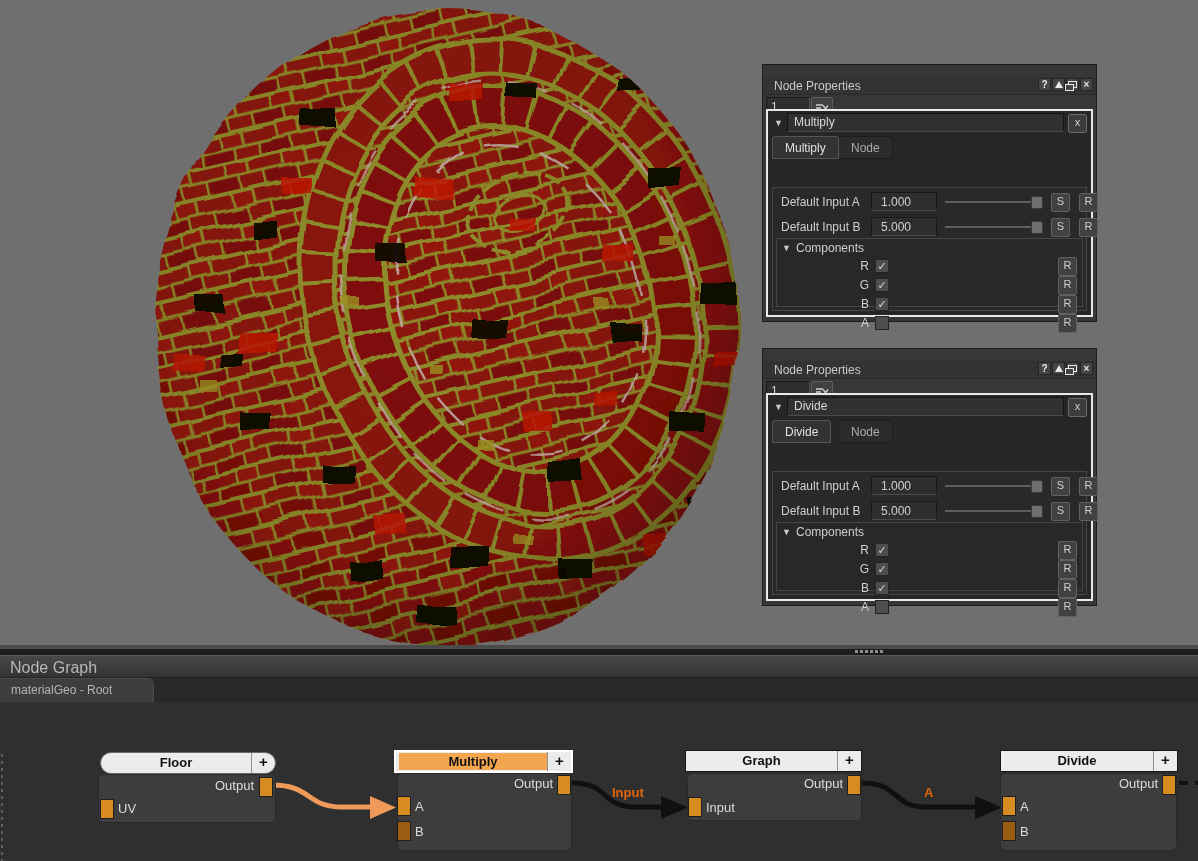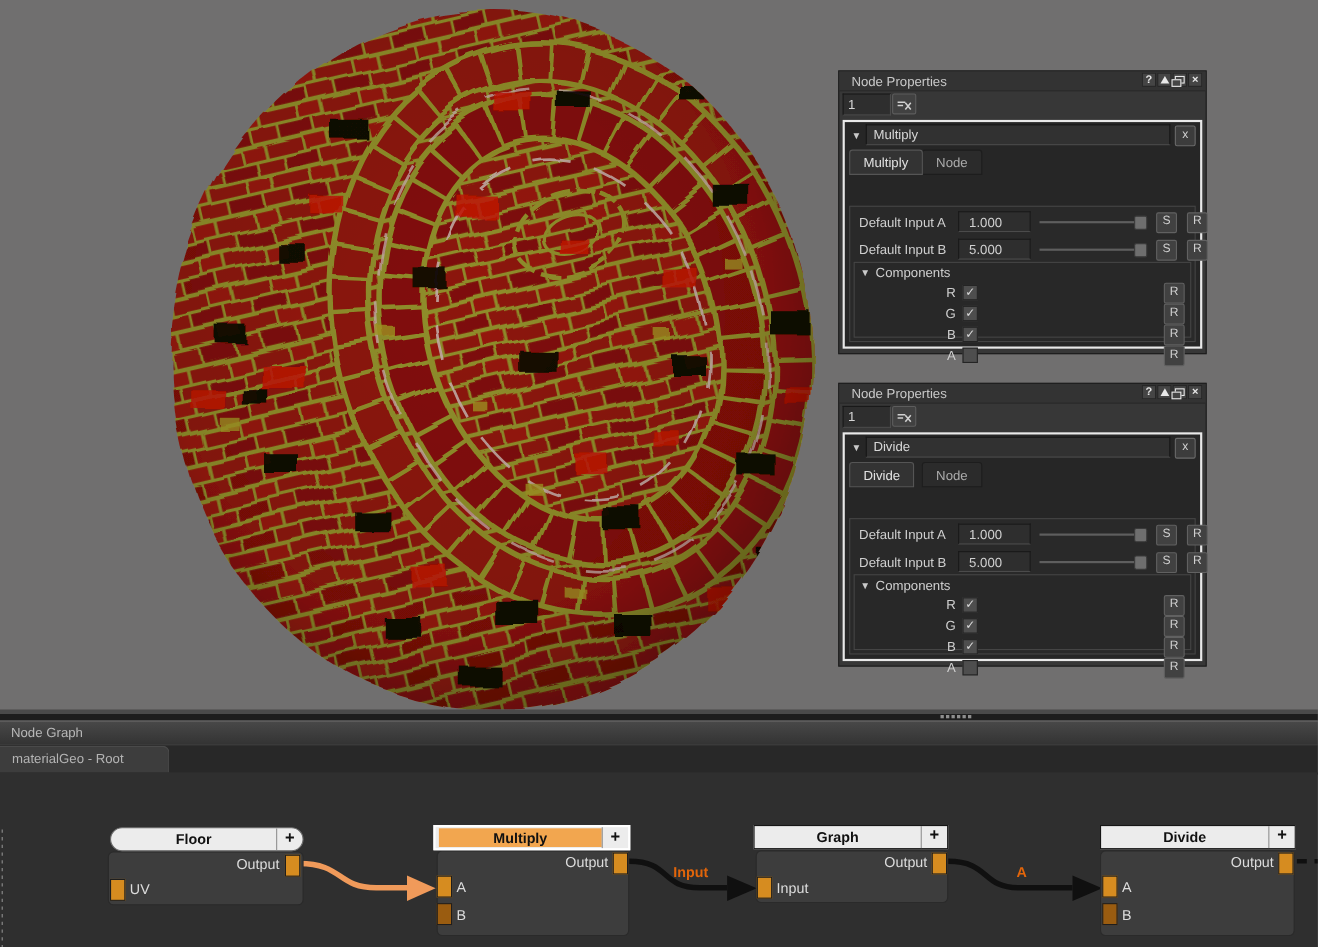--- a/index.html
+++ b/index.html
@@ -7,21 +7,21 @@
   
   #viewport{position:absolute;left:0;top:0;width:1198px;height:645px;background:#706f6f;}
   
   #splitter{position:absolute;left:0;top:645px;width:1198px;height:10px;
     background:linear-gradient(#4a4a4a 0 40%,#1d1d1d 40% 100%);}
   #splitter .dots{position:absolute;left:855px;top:5px;display:flex;gap:2px;}
   #splitter .dots i{width:3px;height:3px;background:#8f8f8f;display:block;}
   
   .np{position:absolute;left:762px;width:335px;height:258px;background:#373737;
     border:1px solid #1c1c1c;box-sizing:border-box;color:#c9c9c9;font-size:12px;}
-  .np-tb{position:relative;height:17px;background:#333;border-bottom:1px solid #2a2a2a;}
+  .np-tb{position:relative;height:17px;background:#333;border-bottom:1px solid #2a2a2a;margin-top:12px;}
   .np-title{position:absolute;left:11px;top:2px;color:#c9c9c9;}
   .tb-icons{position:absolute;right:3px;top:1px;display:flex;gap:1px;}
   .tbi{width:13px;height:13px;background:#454545;border:1px solid #262626;box-sizing:border-box;
     color:#e8e8e8;font-size:10px;font-weight:bold;text-align:center;line-height:11px;cursor:pointer;}
   .tri{display:inline-block;width:0;height:0;border-left:4px solid transparent;
     border-right:4px solid transparent;border-bottom:7px solid #e8e8e8;margin-top:2px;}
   .flt{position:relative;display:inline-block;width:7px;height:5px;border:1px solid #e8e8e8;margin-top:2px;}
   .flt::after{content:"";position:absolute;left:-4px;top:2px;width:7px;height:5px;
     border:1px solid #e8e8e8;background:#454545;}
   .np-row2{position:relative;height:27px;}
@@ -69,21 +69,21 @@
   .crow{position:absolute;left:0;right:0;height:19px;}
   .clabel{position:absolute;left:0;width:92px;text-align:right;top:2px;color:#cfcfcf;}
   .cbox{position:absolute;left:98px;top:2px;width:14px;height:14px;background:#4e4e4e;
     border:1px solid #242424;box-sizing:border-box;color:#dadada;font-size:11px;
     line-height:12px;text-align:center;cursor:pointer;}
   .crow .fbtn{left:auto;right:5px;top:0;}
   
   #ng{position:absolute;left:0;top:655px;width:1198px;height:206px;}
   #ng-tb{position:relative;height:21px;background:linear-gradient(#484848,#333);
     border-top:1px solid #5a5a5a;border-bottom:1px solid #242424;}
-  #ng-tb span{position:absolute;left:10px;top:3px;color:#b8b8b8;font-size:12px;}
+  #ng-tb span{position:absolute;left:10px;top:3px;color:#b8b8b8;font-size:16px;}
   #ng-tabs{position:relative;height:25px;background:#282828;border-bottom:1px solid #1f1f1f;}
   #ng-tab{position:absolute;left:0;top:0;width:154px;height:25px;background:#3d3d3d;
     border:1px solid #4a4a4a;border-left:none;border-radius:0 6px 0 0;box-sizing:border-box;cursor:pointer;padding-left:16px;}
   #ng-tab span{position:absolute;left:11px;top:4px;color:#b4b4b4;font-size:12px;}
   #ng-canvas{position:absolute;left:0;top:47px;width:1198px;height:159px;background:#2f2f2f;}
   .wires{position:absolute;left:0;top:0;}
   .wlabel{position:absolute;color:#e2650a;font-size:13px;font-weight:bold;}
   .node{position:absolute;}
   .nhead{position:absolute;height:22px;background:#ececec;border:1px solid #161616;
     box-sizing:border-box;display:flex;cursor:pointer;}

